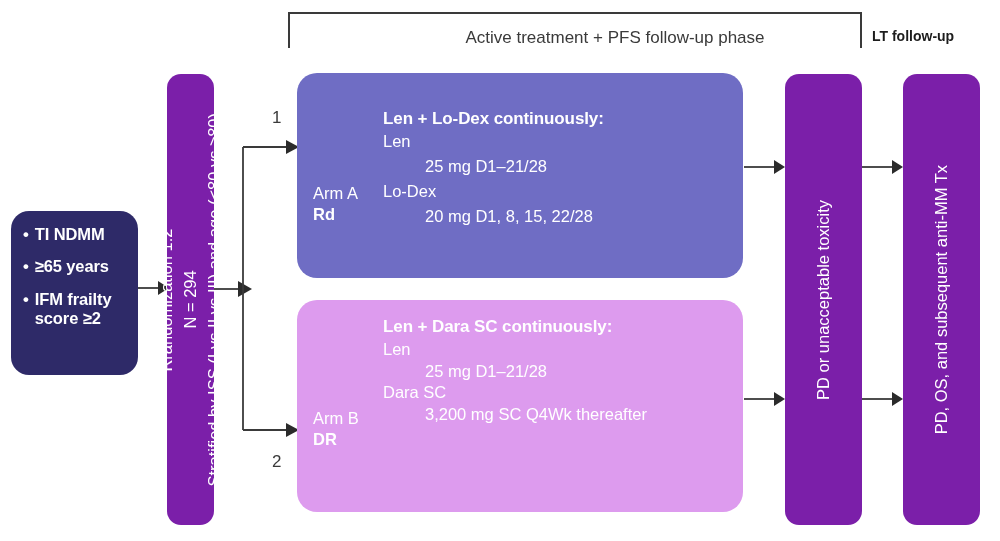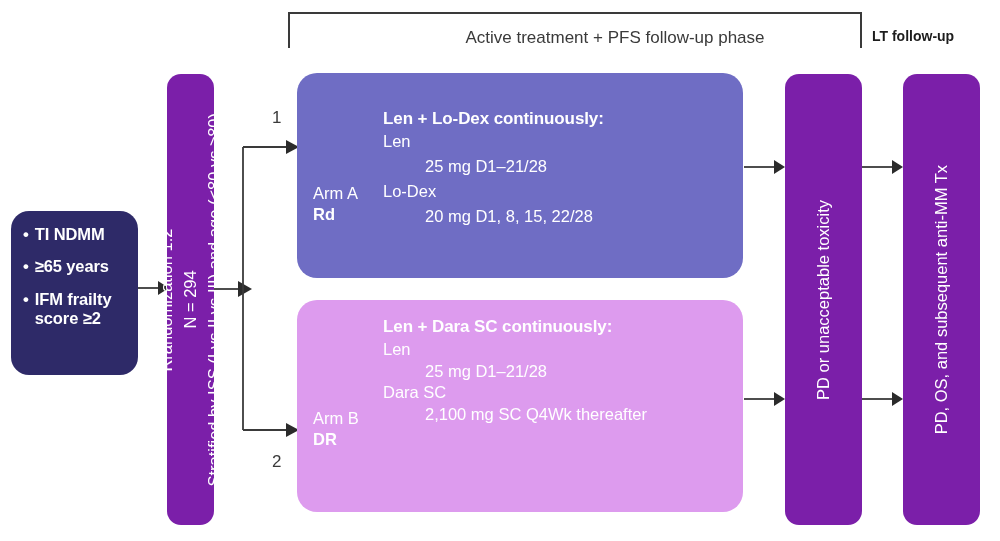--- a/index.html
+++ b/index.html
@@ -174,21 +174,21 @@
       <span class="code">DR</span>
     </div>
     <div class="regimen">
       <div class="regimen-title">Len + Dara SC continuously:</div>
       <div class="drug">Len</div>
       <div class="dose-group">
         <div class="dose">25 mg D1–21/28</div>
       </div>
       <div class="drug">Dara SC</div>
       <div class="dose-group">
-        <div class="dose">2,100 mg SC Q4Wk thereafter</div>
+        <div class="dose">3,200 mg SC Q4Wk thereafter</div>
       </div>
     </div>
   </div>
 
   <svg class="conn" style="left:744px;top:155px;" width="42" height="24" viewBox="0 0 42 24">
     <line x1="0" y1="12" x2="32" y2="12" stroke="#3a3a3a" stroke-width="1.8"></line>
     <polygon points="30,5 41,12 30,19" fill="#2b2b2b"></polygon>
   </svg>
   <svg class="conn" style="left:744px;top:387px;" width="42" height="24" viewBox="0 0 42 24">
     <line x1="0" y1="12" x2="32" y2="12" stroke="#3a3a3a" stroke-width="1.8"></line>

